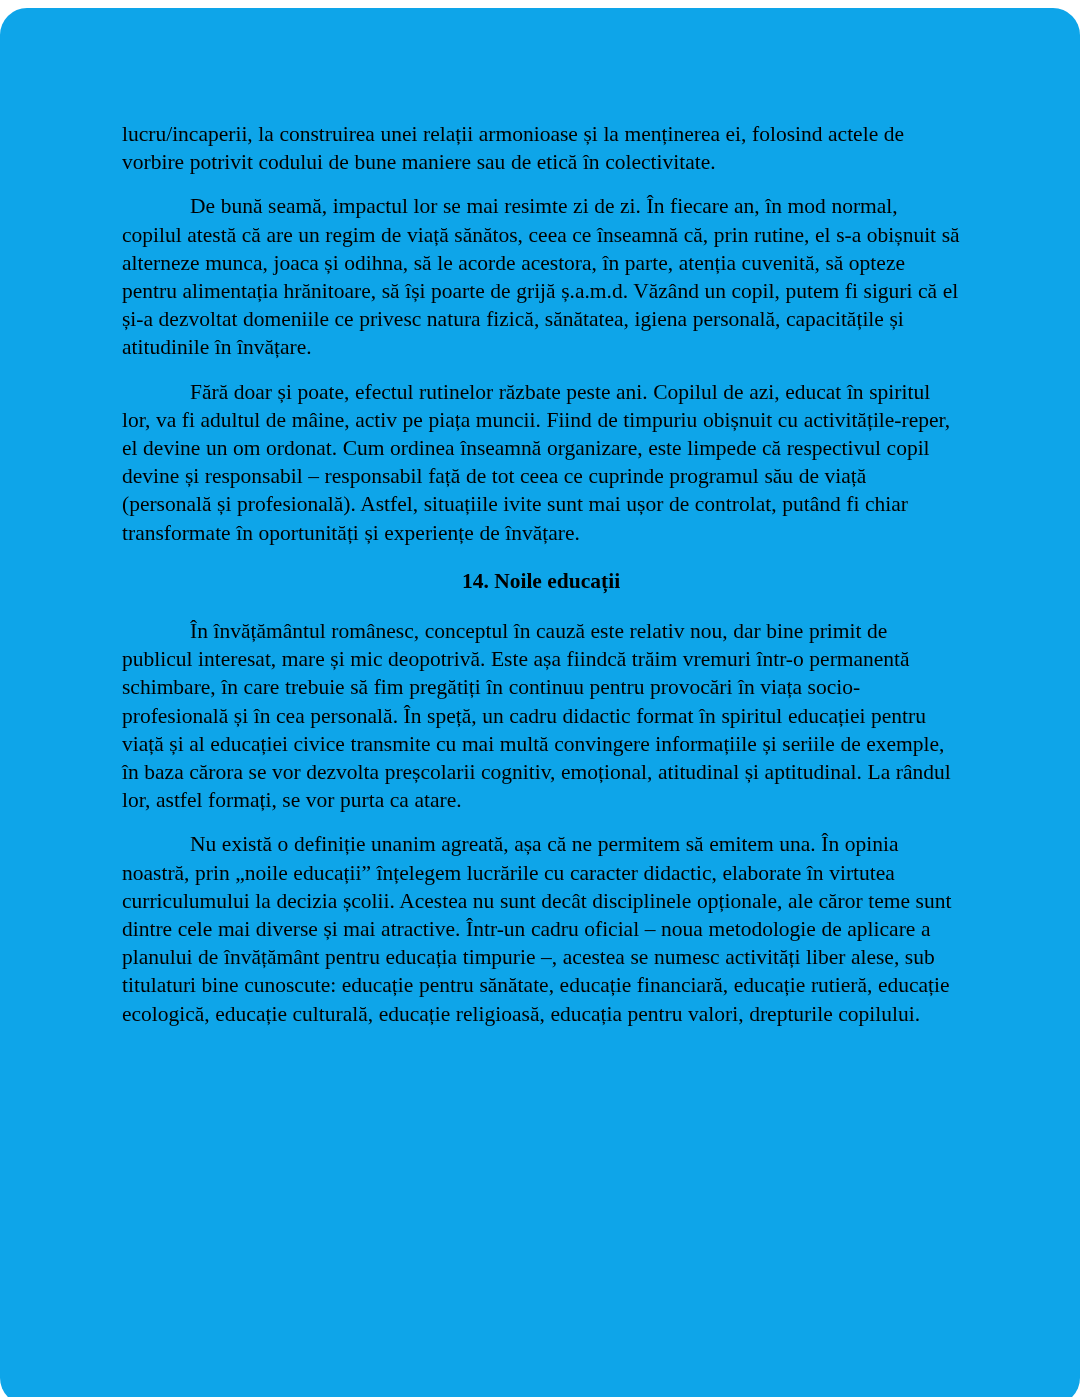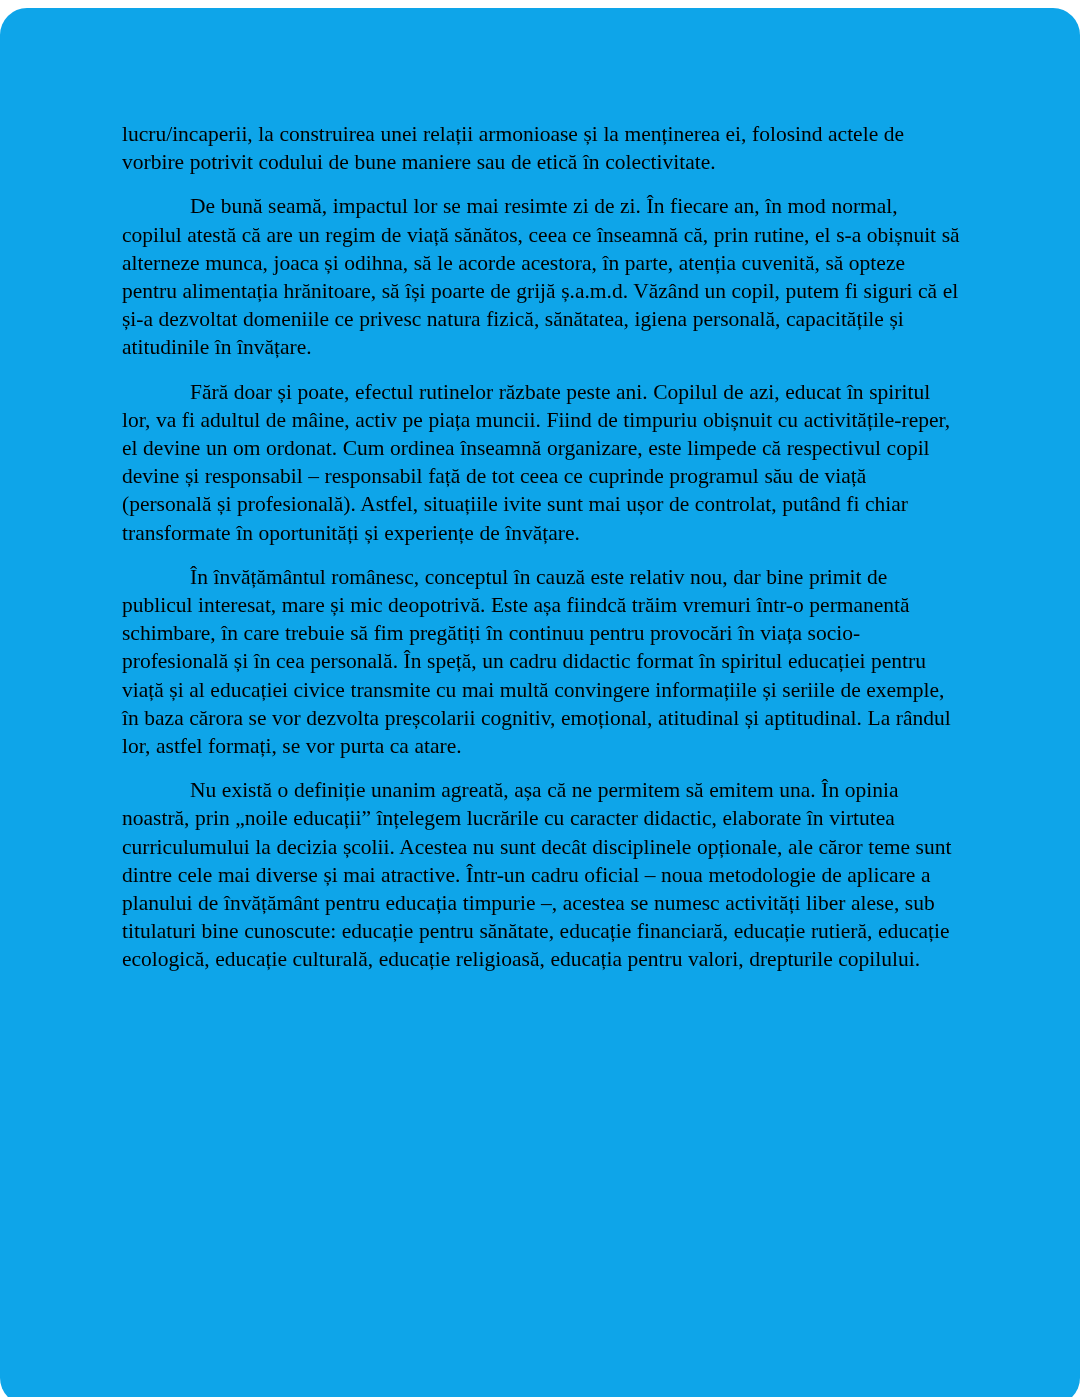--- a/index.html
+++ b/index.html
@@ -56,20 +56,21 @@
 <div class="page">
   <div class="text-block">
 
     <p class="para no-indent">lucru/incaperii, la construirea unei relații armonioase și la menținerea ei, folosind actele de vorbire potrivit codului de bune maniere sau de etică în colectivitate.</p>
 
     <p class="para">De bună seamă, impactul lor se mai resimte zi de zi. În fiecare an, în mod normal, copilul atestă că are un regim de viață sănătos, ceea ce înseamnă că, prin rutine, el s-a obișnuit să alterneze munca, joaca și odihna, să le acorde acestora, în parte, atenția cuvenită, să opteze pentru alimentația hrănitoare, să își poarte de grijă ș.a.m.d. Văzând un copil, putem fi siguri că el și-a dezvoltat domeniile ce privesc natura fizică, sănătatea, igiena personală, capacitățile și atitudinile în învățare.</p>
 
     <p class="para">Fără doar și poate, efectul rutinelor răzbate peste ani. Copilul de azi, educat în spiritul lor, va fi adultul de mâine, activ pe piața muncii. Fiind de timpuriu obișnuit cu activitățile-reper, el devine un om ordonat. Cum ordinea înseamnă organizare, este limpede că respectivul copil devine și responsabil – responsabil față de tot ceea ce cuprinde programul său de viață (personală și profesională). Astfel, situațiile ivite sunt mai ușor de controlat, putând fi chiar transformate în oportunități și experiențe de învățare.</p>
 
 
+    <h2 class="section-heading">14. Noile educații</h2>
 
     <p class="para">În învățământul românesc, conceptul în cauză este relativ nou, dar bine primit de publicul interesat, mare și mic deopotrivă. Este așa fiindcă trăim vremuri într-o permanentă schimbare, în care trebuie să fim pregătiți în continuu pentru provocări în viața socio-profesională și în cea personală. În speță, un cadru didactic format în spiritul educației pentru viață și al educației civice transmite cu mai multă convingere informațiile și seriile de exemple, în baza cărora se vor dezvolta preșcolarii cognitiv, emoțional, atitudinal și aptitudinal. La rândul lor, astfel formați, se vor purta ca atare.</p>
 
     <p class="para">Nu există o definiție unanim agreată, așa că ne permitem să emitem una. În opinia noastră, prin „noile educații” înțelegem lucrările cu caracter didactic, elaborate în virtutea curriculumului la decizia școlii. Acestea nu sunt decât disciplinele opționale, ale căror teme sunt dintre cele mai diverse și mai atractive. Într-un cadru oficial – noua metodologie de aplicare a planului de învățământ pentru educația timpurie –, acestea se numesc activități liber alese, sub titulaturi bine cunoscute: educație pentru sănătate, educație financiară, educație rutieră, educație ecologică, educație culturală, educație religioasă, educația pentru valori, drepturile copilului.</p>
 
 
   </div>
 </div>
 
 </body></html>

